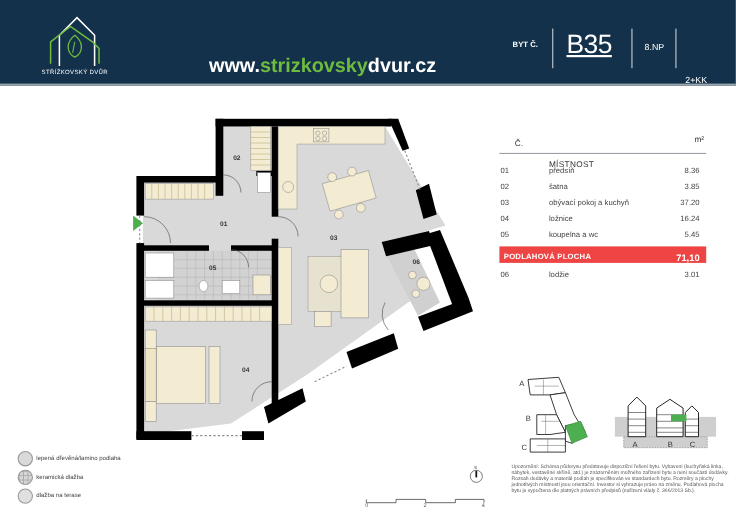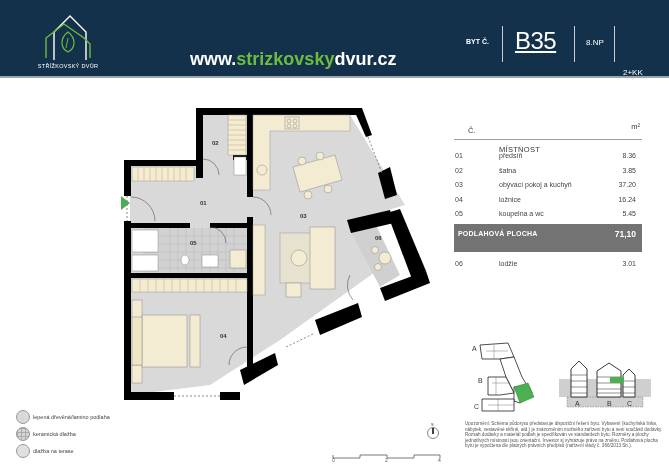--- a/index.html
+++ b/index.html
@@ -24,21 +24,21 @@
     .table { position: absolute; left: 454px; top: 118px; width: 188px; }
     .th { position: relative; height: 22px; border-bottom: 1px solid #9aa0a6; font-size: 7.5px; color: #333; }
     .th .c1 { position: absolute; left: 14px; top: 8px; }
     .th .c2 { position: absolute; left: 45px; top: 8px; letter-spacing: 0.3px; margin-top: 19px; }
     .th .c3 { position: absolute; right: 2px; top: 4px; }
     .rows { margin-top: 9px; }
     .tr { position: relative; height: 14.5px; font-size: 7px; color: #444; }
     .tr .c1 { position: absolute; left: 1px; top: 3px; }
     .tr .c2 { position: absolute; left: 45px; top: 3px; }
     .tr .c3 { position: absolute; right: 6px; top: 3px; }
-    .total { position: relative; height: 28px; background: #737373; color: #fff; font-weight: bold; font-size: 7px; margin-top: 2px; }
+    .total { position: relative; height: 15px; background: #ef4444; color: #fff; font-weight: bold; font-size: 7px; margin-top: 2px; }
     .total .c2 { position: absolute; left: 4px; top: 6px; letter-spacing: 0.2px; }
     .total .c3 { position: absolute; right: 6px; top: 5px; font-size: 8.5px; }
     .tr.after { margin-top: 5px; }
 
     .mini-plan { position: absolute; left: 470px; top: 337px; width: 76px; height: 78px; }
     .section { position: absolute; left: 557px; top: 355px; width: 108px; height: 56px; }
 
     .disclaimer { position: absolute; left: 465px; top: 421px; width: 200px; font-size: 4.6px; line-height: 5.6px; color: #555; }
 
     .legend { position: absolute; left: 16px; top: 410px; }

